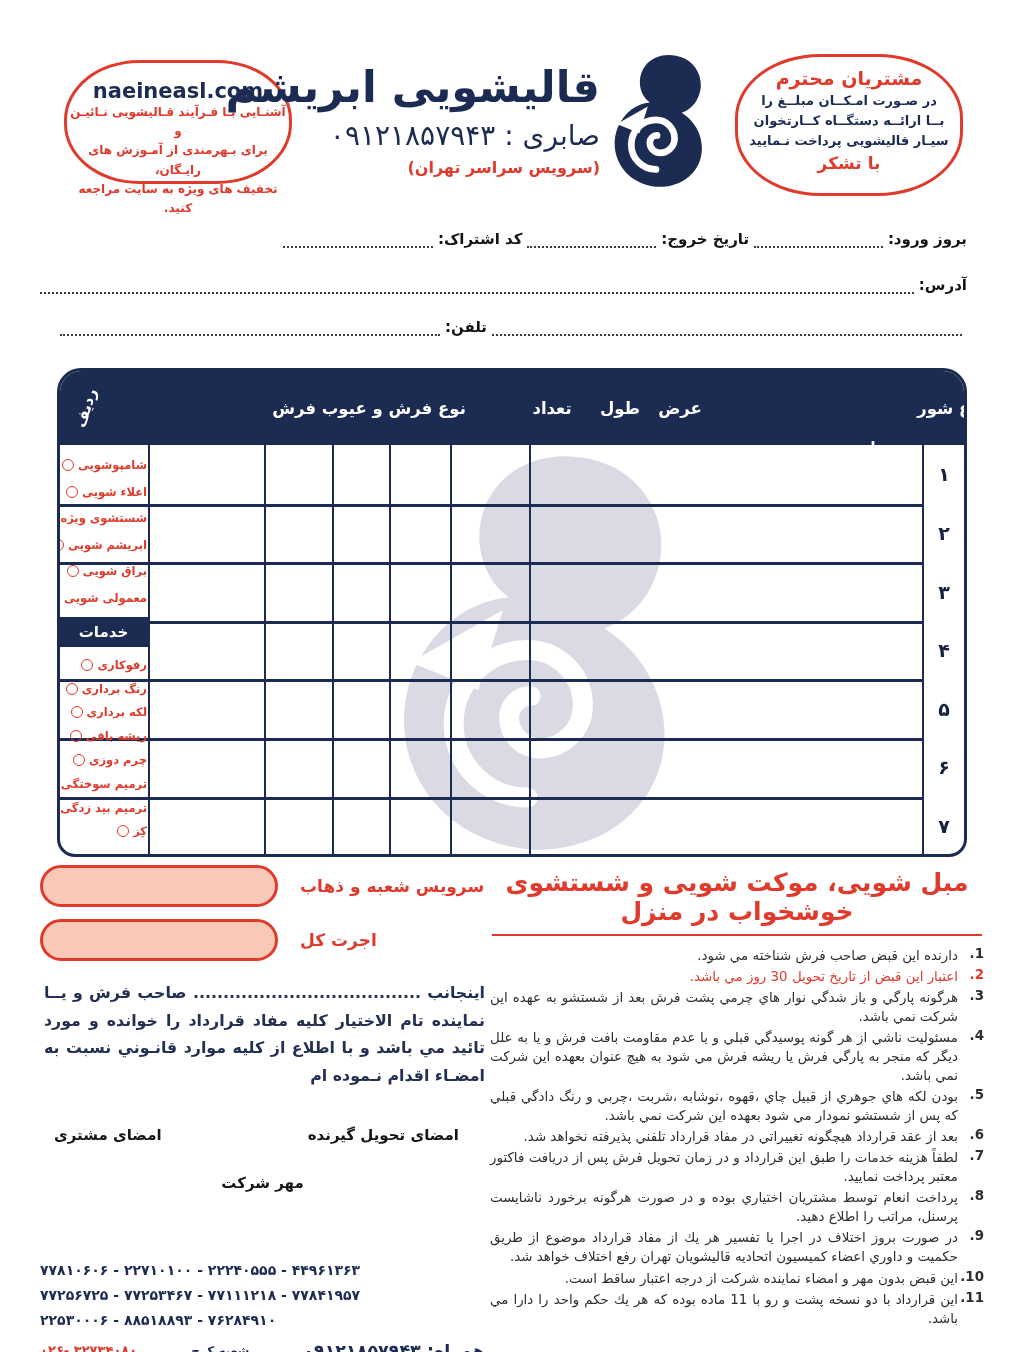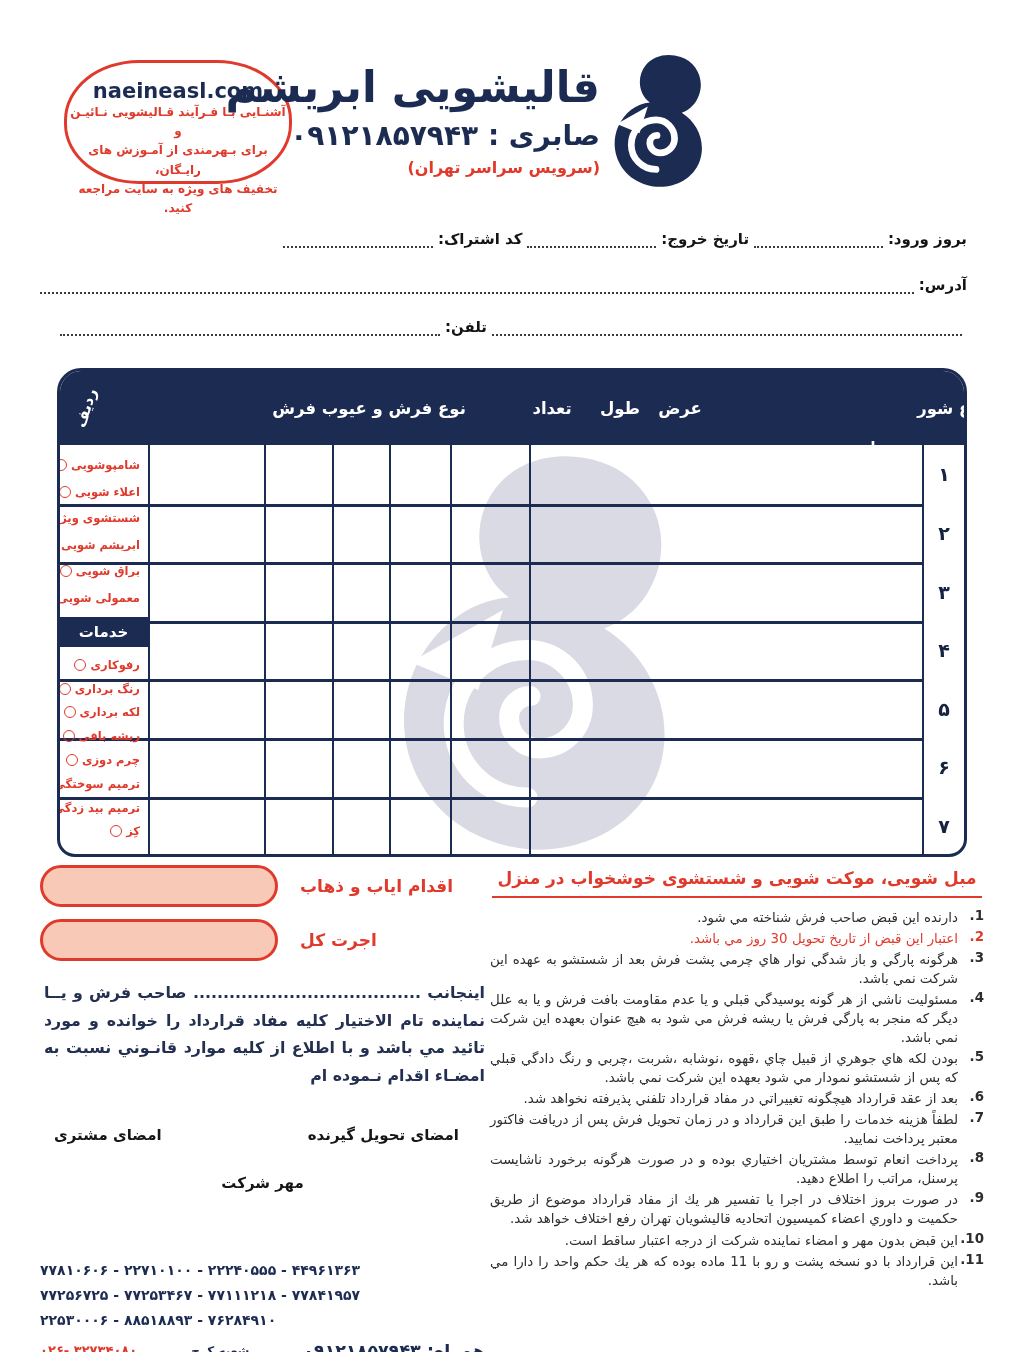--- a/index.html
+++ b/index.html
@@ -11,21 +11,21 @@
   .badge-left .url{color:#1c2b52;font-weight:bold;font-size:21px;direction:ltr;}
   .badge-left .bl{color:#e03a2c;font-weight:bold;font-size:12px;line-height:1.6;}
   .badge-right{left:735px;top:54px;width:228px;height:142px;border-radius:85px/64px;padding-top:10px;}
   .badge-right .nt{color:#e03a2c;font-weight:bold;font-size:19px;margin-bottom:2px;}
   .badge-right .nl{color:#1c2b52;font-weight:bold;font-size:13px;line-height:1.55;}
   .badge-right .nf{color:#e03a2c;font-weight:bold;font-size:17px;margin-top:2px;}
   
   .brand-logo{position:absolute;left:602px;top:54px;width:108px;height:134px;}
   .brand-text{position:absolute;right:424px;top:64px;text-align:right;}
   .brand-name{color:#1c2b52;font-weight:bold;font-size:43px;line-height:1.1;}
-  .brand-owner{color:#1c2b52;font-weight:bold;font-size:28px;margin-top:8px;}
+  .brand-owner{color:#1c2b52;font-weight:normal;font-size:28px;margin-top:8px;}
   .brand-area{color:#e03a2c;font-weight:bold;font-size:16px;margin-top:6px;}
   
   .frow{position:absolute;display:flex;align-items:flex-end;}
   .flabel{font-weight:bold;font-size:15px;color:#141414;white-space:nowrap;}
   .leader{border-bottom:2px dotted #3c3c3c;height:13px;margin:0 5px;}
   .lf{flex:1;}
   
   .tbl{position:absolute;left:57px;top:368px;width:910px;height:489px;box-sizing:border-box;
        border:3.5px solid #1c2b52;border-radius:24px 24px 18px 18px;overflow:hidden;background:#fff;}
   .tbl-head{position:relative;height:74px;background:#1c2b52;color:#fff;}
@@ -35,21 +35,21 @@
   .hrot{transform:translate(50%,-50%) rotate(-72deg);font-size:15px;}
   .tbl-body{position:relative;height:412px;}
   .vline{position:absolute;top:0;bottom:0;width:2px;background:#1c2b52;z-index:2;}
   .hline{position:absolute;height:2.5px;background:#1c2b52;z-index:2;}
   .rownum{position:absolute;width:38px;text-align:center;color:#16223f;font-weight:bold;font-size:19px;z-index:2;}
   .trow{position:absolute;left:89px;right:0;height:58px;z-index:1;background:transparent;}
   .watermark{position:absolute;left:295px;top:8px;width:345px;height:400px;z-index:0;}
   
   .optcol{position:absolute;right:0;top:0;width:89px;height:100%;z-index:2;}
   .opt{display:flex;align-items:center;justify-content:flex-start;direction:rtl;
-       height:26.5px;padding-right:8px;}
+       height:26.5px;padding-right:1px;}
   .opt-s{height:23.8px;}
   .opt-label{color:#e03a2c;font-weight:bold;font-size:11.5px;white-space:nowrap;}
   .opt-circle{width:10px;height:10px;border:1.7px solid #e03a2c;border-radius:50%;margin-right:4px;flex:0 0 auto;}
   .srvhead{position:absolute;top:172px;right:0;width:89px;height:30px;background:#1c2b52;color:#fff;
            font-weight:bold;font-size:15px;text-align:center;line-height:30px;}
   .washwrap{position:absolute;top:7px;right:0;width:89px;}
   .srvwrap{position:absolute;top:208px;right:0;width:89px;}
   
   .lpanel{position:absolute;left:40px;top:863px;width:445px;}
   .pillrow{display:flex;direction:ltr;align-items:center;height:46px;margin-bottom:8px;}
@@ -59,21 +59,21 @@
   .sigrow{display:flex;justify-content:space-between;margin-top:36px;padding:0 26px 0 14px;}
   .sig{font-weight:bold;font-size:15px;color:#161616;}
   .stamp{text-align:center;margin-top:30px;font-weight:bold;font-size:15px;color:#161616;}
   .phones{margin-top:66px;direction:rtl;text-align:left;color:#1c2b52;font-weight:bold;font-size:14px;line-height:25px;letter-spacing:.5px;}
   .mobrow{display:flex;direction:rtl;justify-content:space-between;align-items:center;margin-top:8px;}
   .mob{color:#1c2b52;font-weight:bold;font-size:17.5px;}
   .branch{color:#1c2b52;font-weight:bold;font-size:12px;}
   .branchph{color:#e03a2c;font-weight:bold;font-size:13px;direction:ltr;}
   
   .terms{position:absolute;left:490px;top:868px;width:494px;}
-  .terms-title{color:#e03a2c;font-weight:bold;font-size:17px;text-align:center;}
+  .terms-title{color:#e03a2c;font-weight:bold;font-size:25px;text-align:center;}
   .terms-hr{border:none;border-top:2px solid #e03a2c;margin:8px 2px 10px 2px;}
   .term{display:flex;direction:rtl;margin-bottom:2px;}
   .tnum{flex:0 0 26px;font-size:13.4px;color:#2e2e2e;font-weight:bold;}
   .ttext{flex:1;font-size:13.4px;color:#2e2e2e;line-height:1.42;text-align:justify;}
   .term.red .tnum,.term.red .ttext{color:#e03a2c;}
 </style>
 </head>
 <body>
 
 <div class="page">
@@ -90,20 +90,27 @@
     <path d="M12 68 L42 51 L34 77 Z" fill="#ffffff"></path>
     <path d="M50 112 a24 24 0 0 1 -24 -24 a24 24 0 0 1 24 -24 a18 18 0 0 1 18 18 a14 14 0 0 1 -14 14 a10 10 0 0 1 -10 -10 a7 7 0 0 1 7 -7" fill="none" stroke="#ffffff" stroke-width="6.5" stroke-linecap="round"></path>
   </svg>
 
   <div class="brand-text">
     <div class="brand-name">قالیشویی ابریشم</div>
     <div class="brand-owner">صابری : ۰۹۱۲۱۸۵۷۹۴۳</div>
     <div class="brand-area">(سرویس سراسر تهران)</div>
   </div>
 
+  <div class="badge badge-right">
+    <div class="nt">مشتریان محترم</div>
+    <div class="nl">در صـورت امـکــان مبلــغ را</div>
+    <div class="nl">بــا ارائــه دستگــاه کــارتخوان</div>
+    <div class="nl">سیـار قالیشویی پرداخت نـمایید</div>
+    <div class="nf">با تشکر</div>
+  </div>
 
   <div class="frow" style="left:278px;right:57px;top:230px;">
     <span class="flabel">بروز ورود:</span>
     <span class="leader lf"></span>
     <span class="flabel">تاریخ خروج:</span>
     <span class="leader lf"></span>
     <span class="flabel">کد اشتراک:</span>
     <span class="leader" style="width:150px;"></span>
   </div>
 
@@ -234,21 +241,21 @@
               <span class="opt-circle"></span>
             </div>
         </div>
       </div>
     </div>
   </div>
 
   <div class="lpanel">
     <div class="pillrow">
       <div class="pill"></div>
-      <div class="pill-label">اقدام ایاب و ذهاب</div>
+      <div class="pill-label">سرویس شعبه و ذهاب</div>
     </div>
     <div class="pillrow">
       <div class="pill"></div>
       <div class="pill-label">اجرت کل</div>
     </div>
 
     <div class="decl">اینجانب ...................................... صاحب فرش و یــا نماینده تام الاختیار کلیه مفاد قرارداد را خوانده و مورد تائید مي باشد و با اطلاع از کلیه موارد قانـوني نسبت به امضـاء اقدام نـموده ام</div>
 
     <div class="sigrow">
       <span class="sig">امضای تحویل گیرنده</span>

